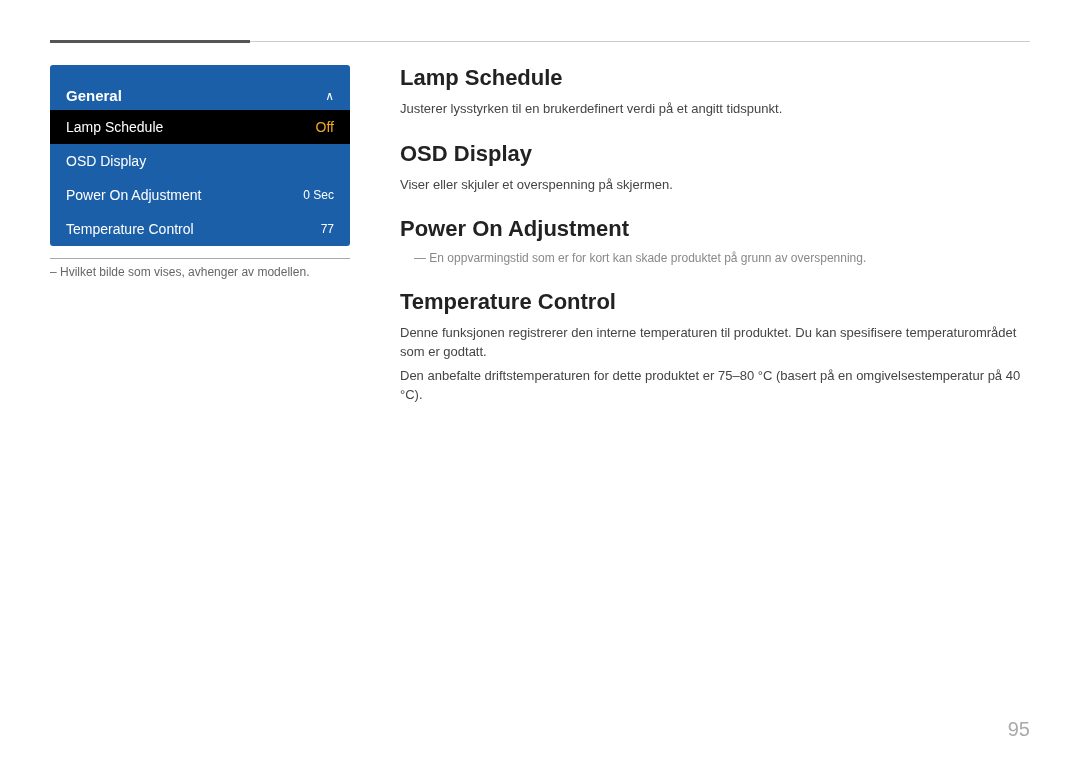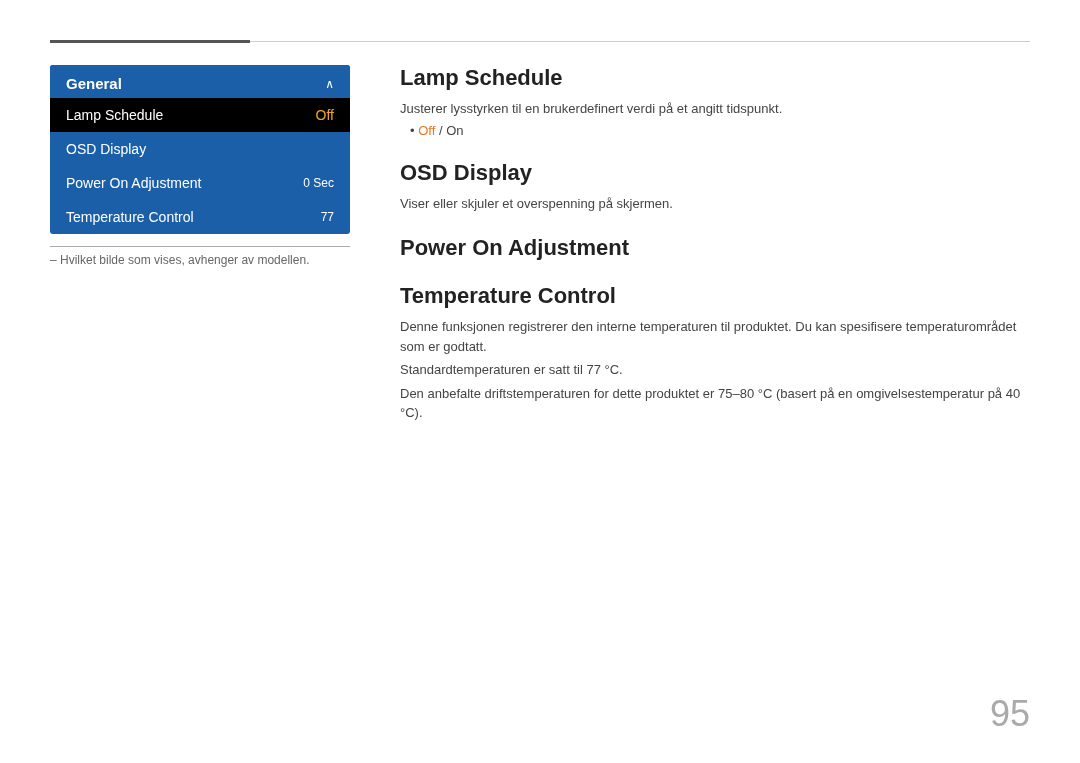--- a/index.html
+++ b/index.html
@@ -50,20 +50,21 @@
       border-radius: 3px;
       overflow: hidden;
     }
 
     .general-header {
       background: #1a5fa8;
       padding: 10px 16px 6px 16px;
       display: flex;
       align-items: center;
       justify-content: space-between;
+      margin-top: 12px;
     }
 
     .general-title {
       color: #ffffff;
       font-size: 15px;
       font-weight: 600;
     }
 
     .chevron-up {
       color: #ffffff;
@@ -169,23 +170,23 @@
       content: '— ';
     }
 
     .section-block {
       margin-bottom: 22px;
     }
 
     
     .page-number {
       position: absolute;
-      bottom: 28px;
+      bottom: 22px;
       right: 50px;
-      font-size: 36px;
+      font-size: 20px;
       color: #aaa;
       font-weight: 300;
     }
   </style>
 </head>
 <body>
 
 <div class="top-lines">
   <div class="top-line-dark"></div>
   <div class="top-line-light"></div>
@@ -220,39 +221,33 @@
 
   <hr class="panel-divider">
   <p class="panel-note">–  Hvilket bilde som vises, avhenger av modellen.</p>
 </div>
 
 <div class="right-content">
 
   <div class="section-block">
     <h2 class="section-title">Lamp Schedule</h2>
     <p class="section-body">Justerer lysstyrken til en brukerdefinert verdi på et angitt tidspunkt.</p>
-    <ul class="bullet-list">
-      <li>
-        <span class="link-orange">Off</span>
-        <span> / On</span>
-      </li>
-    </ul>
   </div>
 
   <div class="section-block">
     <h2 class="section-title">OSD Display</h2>
     <p class="section-body">Viser eller skjuler et overspenning på skjermen.</p>
   </div>
 
   <div class="section-block">
     <h2 class="section-title">Power On Adjustment</h2>
+    <p class="section-note">En oppvarmingstid som er for kort kan skade produktet på grunn av overspenning.</p>
   </div>
 
   <div class="section-block">
     <h2 class="section-title">Temperature Control</h2>
     <p class="section-body">Denne funksjonen registrerer den interne temperaturen til produktet. Du kan spesifisere temperaturområdet som er godtatt.</p>
-    <p class="section-body">Standardtemperaturen er satt til 77 °C.</p>
     <p class="section-body">Den anbefalte driftstemperaturen for dette produktet er 75–80 °C (basert på en omgivelsestemperatur på 40 °C).</p>
   </div>
 
 </div>
 
 <div class="page-number">95</div>
 
 </body></html>

